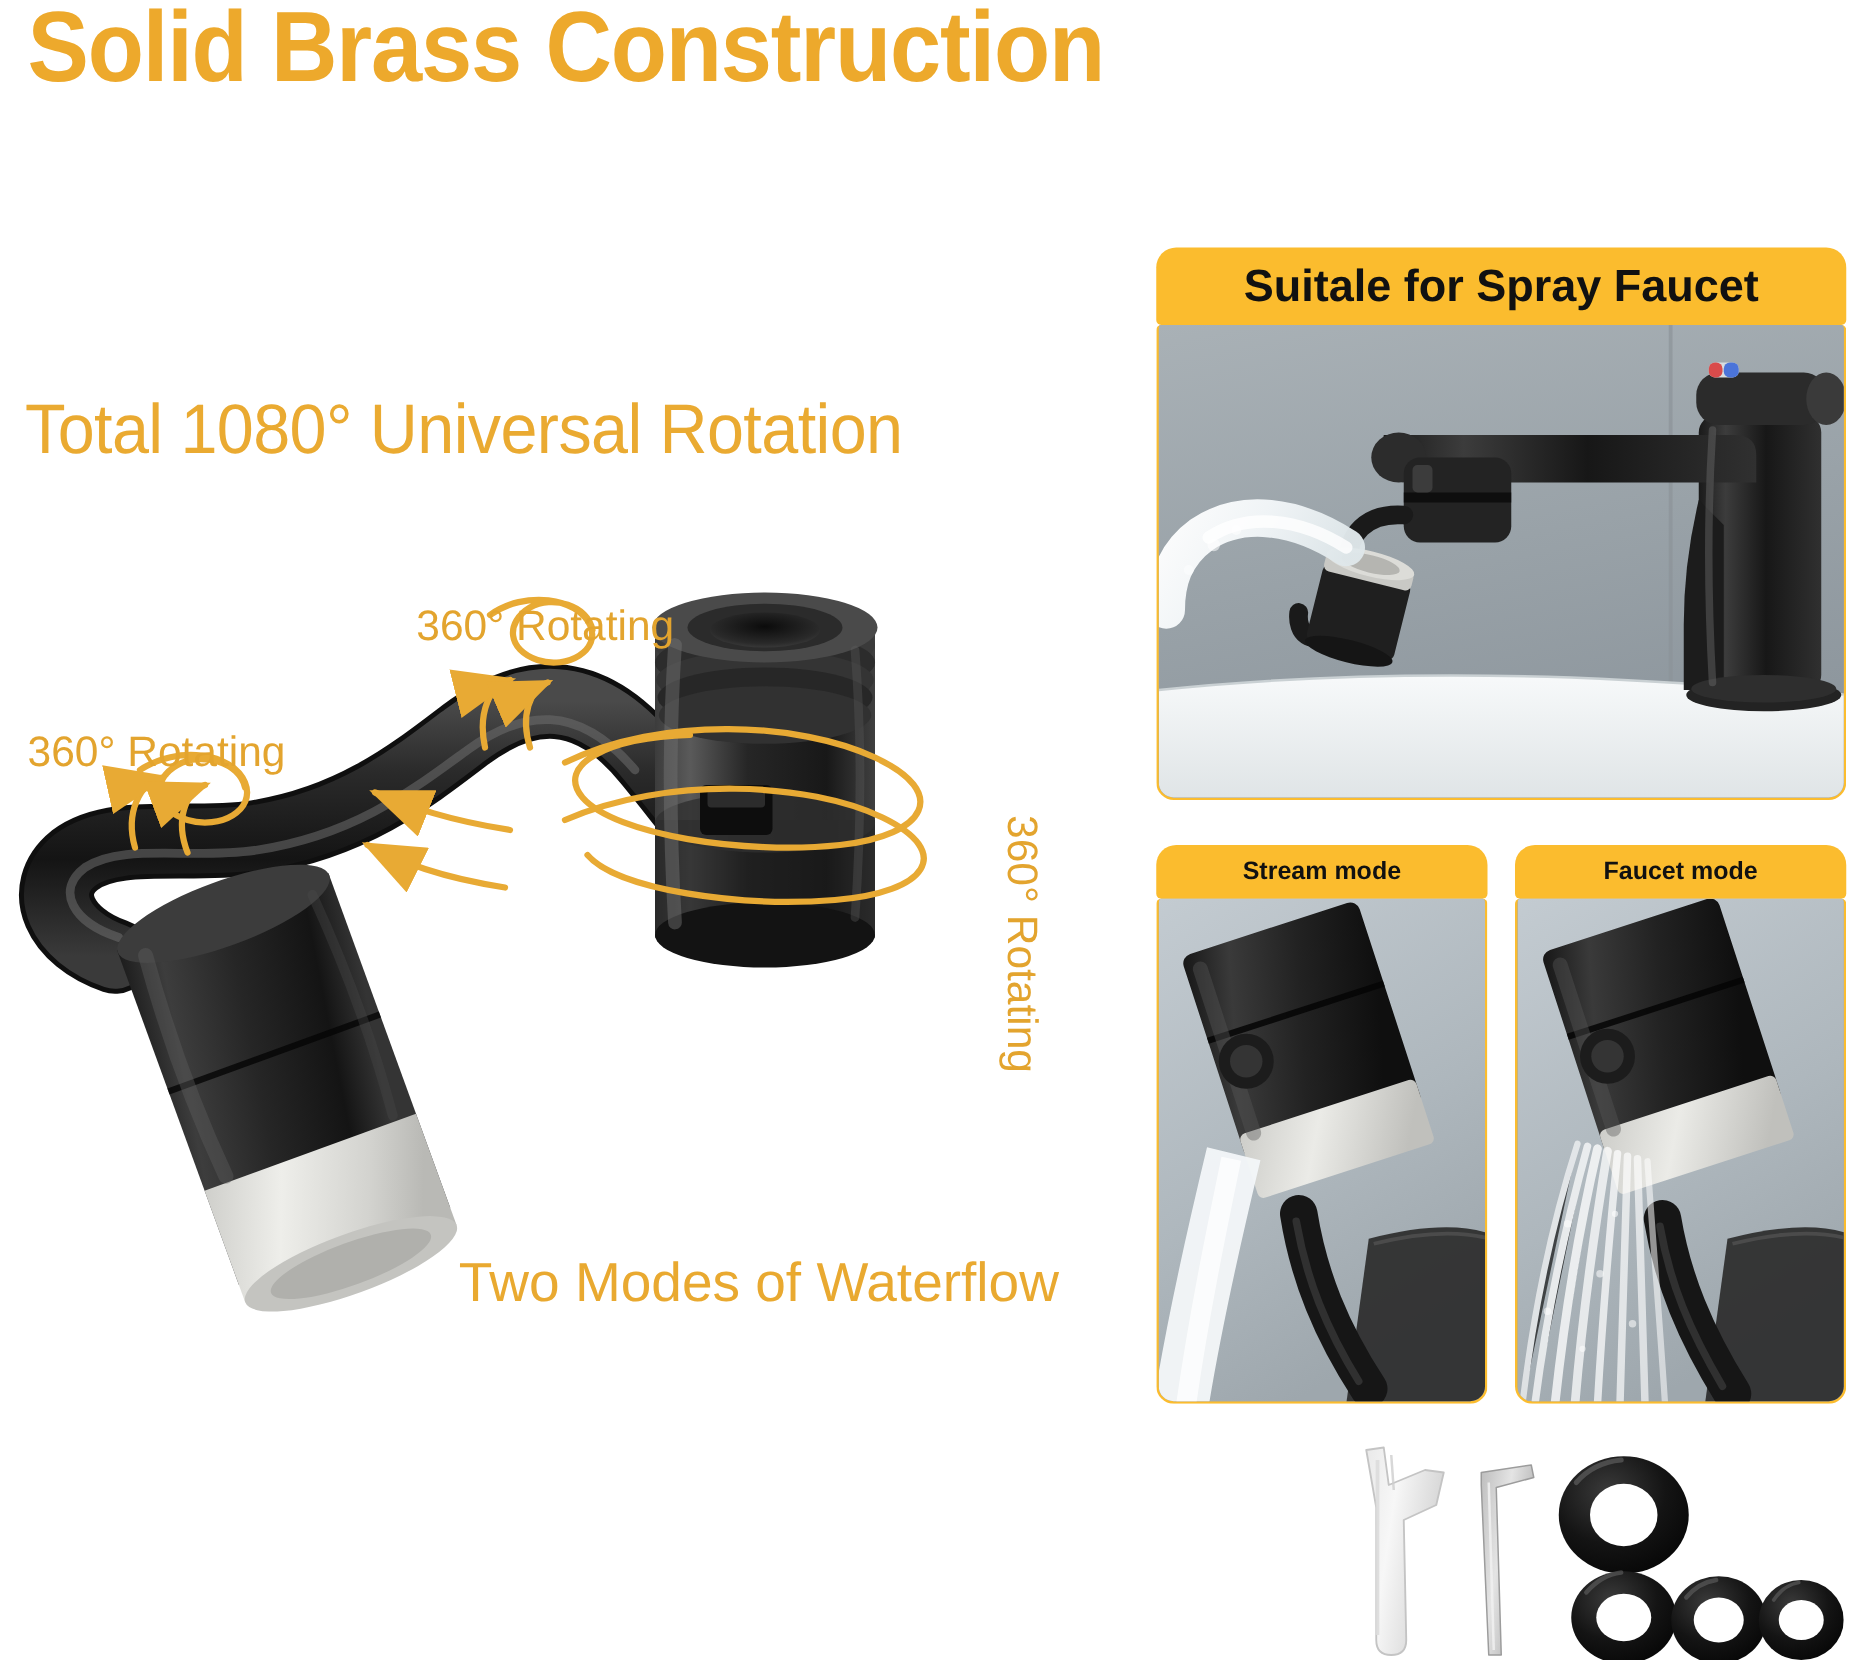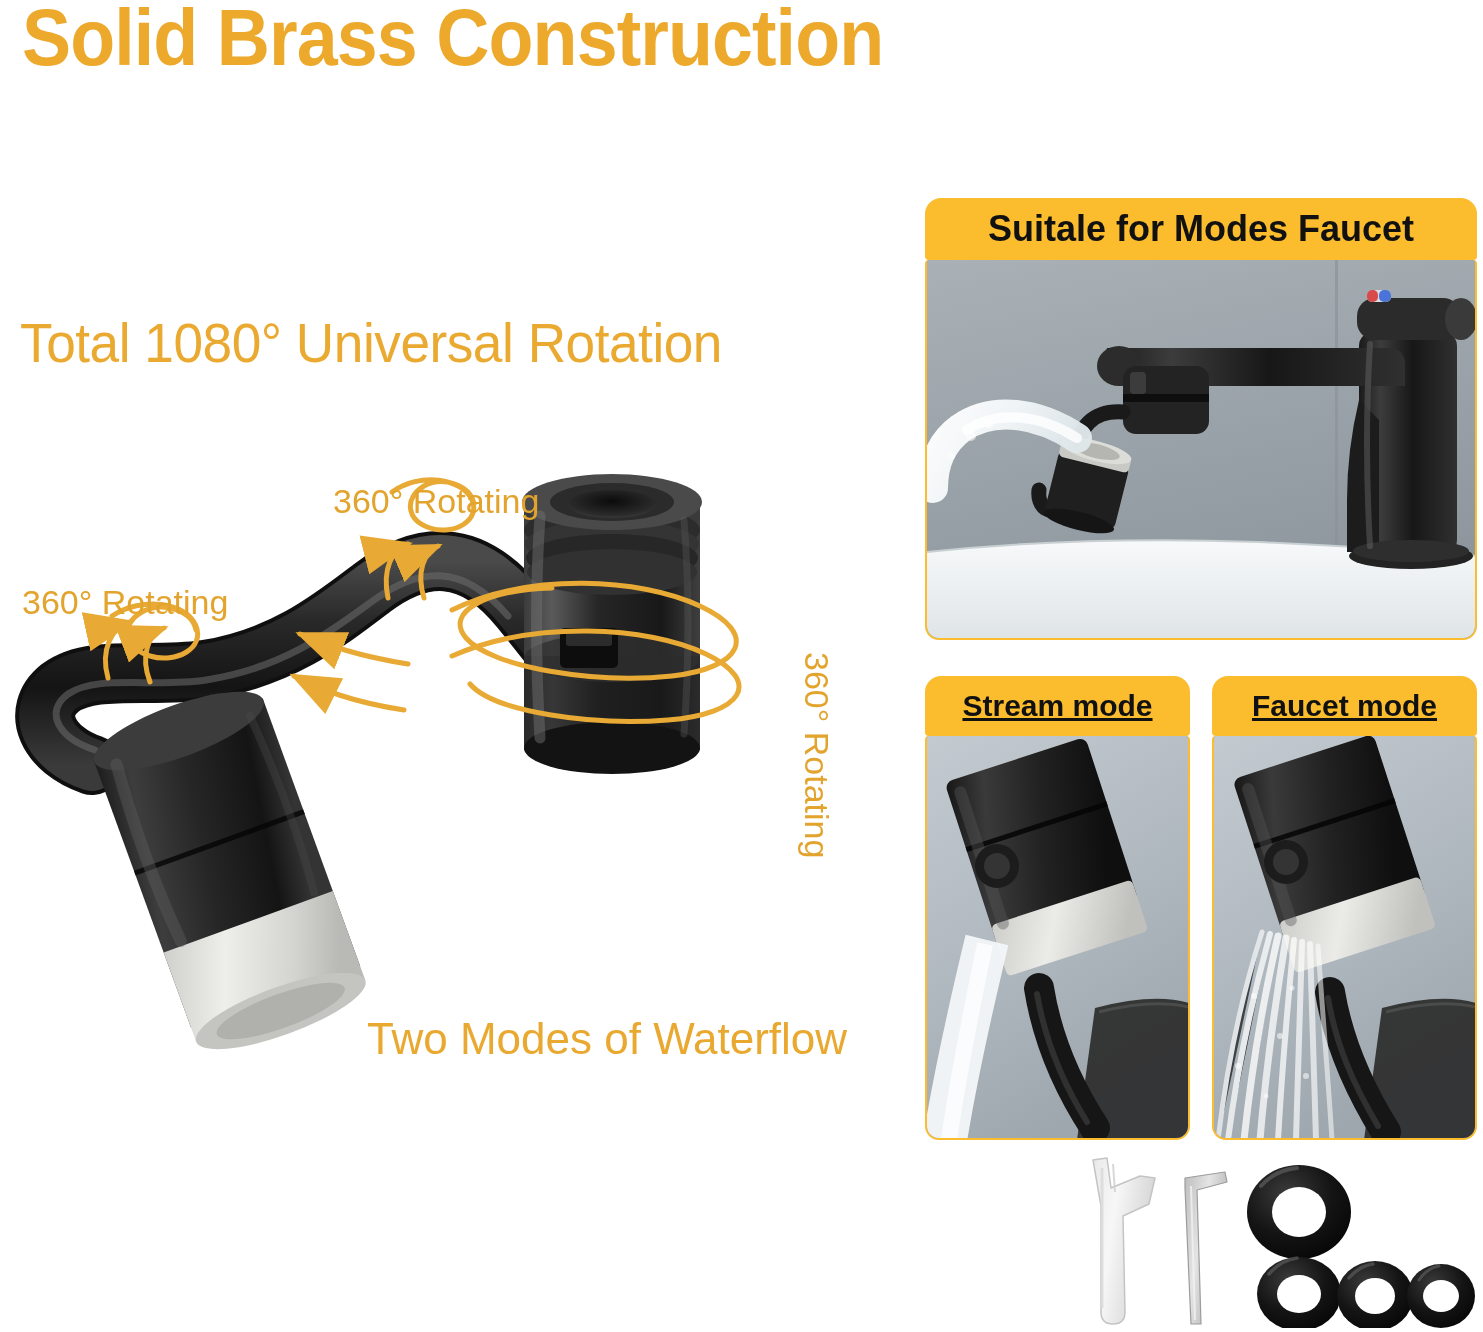--- a/index.html
+++ b/index.html
@@ -100,21 +100,21 @@
     border-top: none;
   }
 
   #panel-faucet        { left: 925px; top: 198px; width: 552px; height: 442px; }
   #panel-faucet .panel-header { height: 62px; font-size: 36px; }
   #panel-faucet .panel-photo  { height: 380px; }
 
   #panel-stream        { left: 925px; top: 676px; width: 265px; height: 464px; }
   #panel-spray         { left: 1212px; top: 676px; width: 265px; height: 464px; }
   #panel-stream .panel-header,
-  #panel-spray  .panel-header { height: 60px; font-size: 30px; text-decoration: underline; }
+  #panel-spray  .panel-header { height: 43px; font-size: 20px; }
   #panel-stream .panel-photo,
   #panel-spray  .panel-photo  { height: 404px; }
 
   .photo-svg { position: absolute; left: 0; top: 0; }
 
   
   #accessories {
     position: absolute;
     left: 1085px;
     top: 1148px;
@@ -238,25 +238,25 @@
                C 592,306 494,292 470,264"></path>
       <path d="M 408,244 C 358,236 330,226 300,214" marker-end="url(#arwGold)"></path>
       <path d="M 404,290 C 352,282 322,270 294,256" marker-end="url(#arwGold)"></path>
     </g>
   </svg>
 
   <span class="rot-label l1" style="top:163px;left:22px;">360° Rotating</span>
   <span class="rot-label l2" style="top:62px;left:333px;">360° Rotating</span>
   <span class="rot-label l3" style="top:232px;left:836px;">360° Rotating</span>
 
-  <span class="flow-label" style="top:594px;left:367px;">Two Modes of Waterflow</span>
+  <span class="flow-label" style="top:582px;left:367px;">Two Modes of Waterflow</span>
 </div>
 
 <div class="panel" id="panel-faucet">
-  <div class="panel-header">Suitale for Modes Faucet</div>
+  <div class="panel-header">Suitale for Spray Faucet</div>
   <div class="panel-photo">
     <svg class="photo-svg" width="552" height="380" viewBox="0 0 552 380" xmlns="http://www.w3.org/2000/svg">
       <defs>
         <linearGradient id="wallG" x1="0" y1="0" x2="0.3" y2="1">
           <stop offset="0%" stop-color="#a9b1b6"></stop>
           <stop offset="55%" stop-color="#99a2a8"></stop>
           <stop offset="100%" stop-color="#8d969d"></stop>
         </linearGradient>
         <linearGradient id="fBody" x1="0" y1="0" x2="1" y2="0">
           <stop offset="0%" stop-color="#1a1a1a"></stop>

